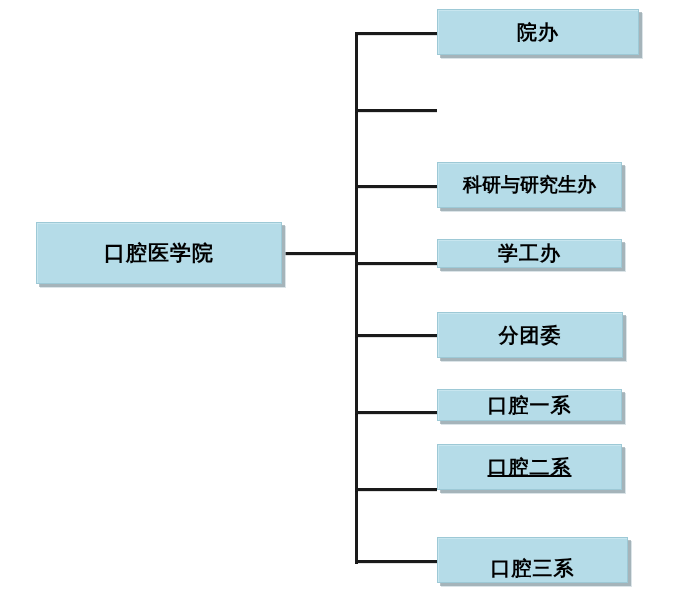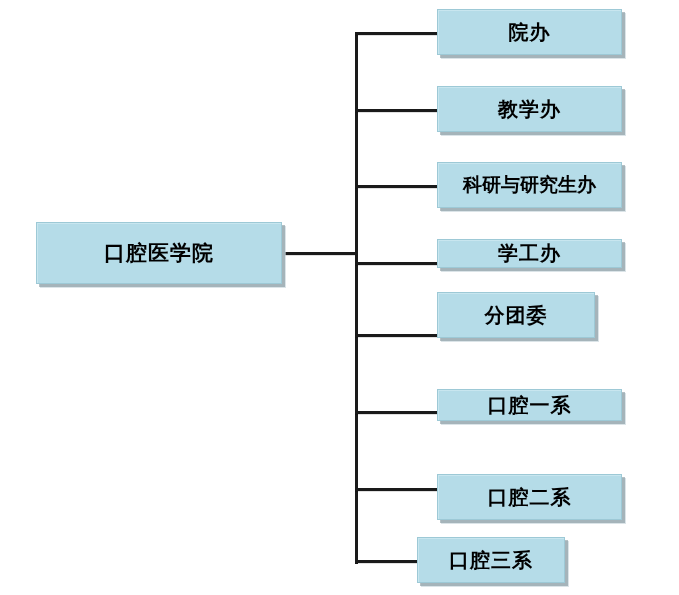--- a/index.html
+++ b/index.html
@@ -81,44 +81,41 @@
 <body>
 
 <div id="chart-root">
 
 <div class="conn h" style="left: 285px; top: 252px; width: 73px;"></div>
     <div class="conn v" style="left: 355px; top: 33px; height: 531px;"></div>
     <div class="node root" style="left: 36px; top: 222px; width: 246px; height: 62px;">
       <span>口腔医学院</span>
     </div>
     <div class="conn h" style="left: 355px; top: 32px; width: 82px;"></div>
-    <div class="node child" style="left: 437px; top: 9px; width: 185px; height: 46px;">
+    <div class="node child" style="left: 437px; top: 9px; width: 202px; height: 46px;">
       <span>院办</span>
     </div>
     <div class="conn h" style="left: 355px; top: 109px; width: 82px;"></div>
-    <div class="node child" style="left: 437px; top: 86px; width: 185px; height: 46px;">
-      <span>教学办</span>
-    </div>
     <div class="conn h" style="left: 355px; top: 185px; width: 82px;"></div>
     <div class="node child long" style="left: 437px; top: 162px; width: 185px; height: 46px; font-family: Liberation Mono, monospace;">
       <span>科研与研究生办</span>
     </div>
     <div class="conn h" style="left: 355px; top: 262px; width: 82px;"></div>
     <div class="node child" style="left: 437px; top: 239px; width: 185px; height: 29px;">
       <span>学工办</span>
     </div>
     <div class="conn h" style="left: 355px; top: 334px; width: 82px;"></div>
-    <div class="node child" style="left: 437px; top: 292px; width: 158px; height: 46px;">
+    <div class="node child" style="left: 437px; top: 312px; width: 186px; height: 46px;">
       <span>分团委</span>
     </div>
     <div class="conn h" style="left: 355px; top: 411px; width: 82px;"></div>
     <div class="node child" style="left: 437px; top: 389px; width: 185px; height: 32px;">
       <span>口腔一系</span>
     </div>
     <div class="conn h" style="left: 355px; top: 488px; width: 82px;"></div>
-    <div class="node child" style="left: 437px; top: 474px; width: 185px; height: 46px;">
+    <div class="node child" style="left: 437px; top: 444px; width: 185px; height: 46px; text-decoration: underline;">
       <span>口腔二系</span>
     </div>
     <div class="conn h" style="left: 355px; top: 560px; width: 82px;"></div>
-    <div class="node child" style="left: 417px; top: 537px; width: 148px; height: 46px;">
+    <div class="node child" style="left: 437px; top: 537px; width: 191px; height: 46px; align-items: flex-end;">
       <span>口腔三系</span>
     </div>
   </div>
 
 </body></html>

